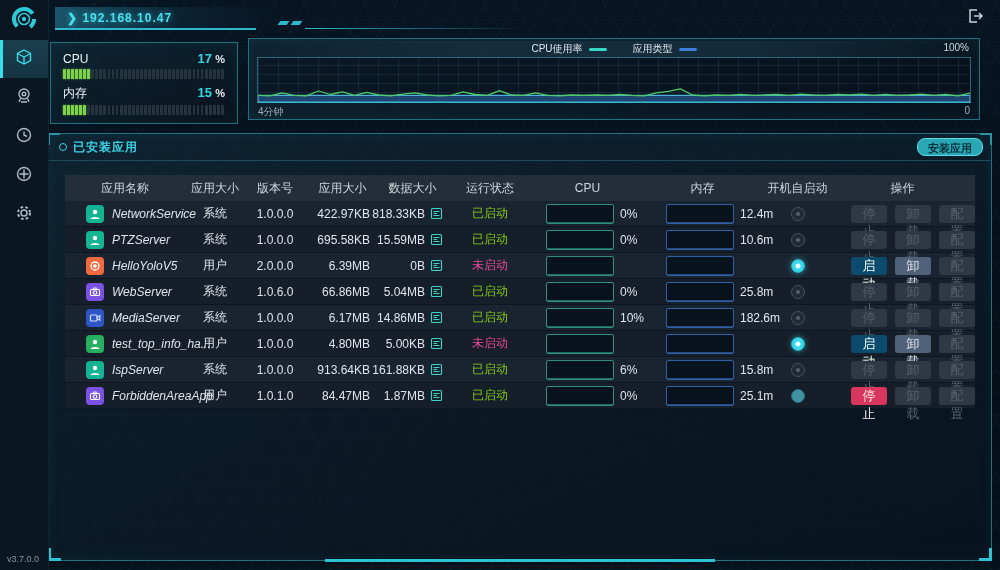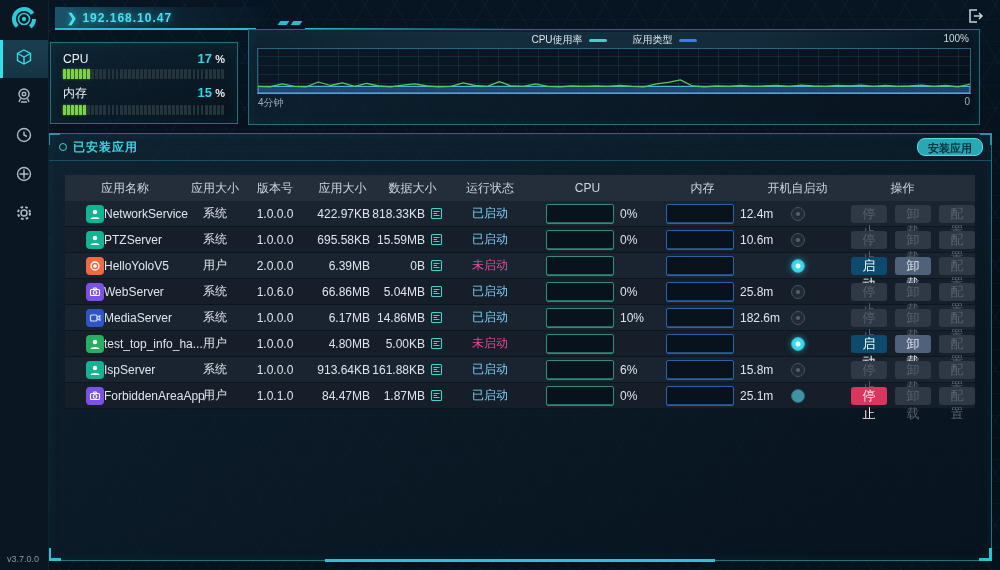--- a/index.html
+++ b/index.html
@@ -45,21 +45,21 @@
          background:linear-gradient(160deg,rgba(21,48,64,.55),rgba(8,19,30,.88));
          box-shadow:inset 0 0 14px rgba(32,180,205,.08);margin-top:6px;}
   .gauge-panel{left:50px;top:36px;width:188px;height:82px;padding:8px 12px;box-sizing:border-box;}
   .g-row{display:flex;justify-content:space-between;align-items:baseline;font-size:12px;color:#eef3f6;}
   .g-val{font-size:13px;font-weight:bold;color:#35d6e2;}
   .g-unit{font-size:11px;color:#e7edf2;font-weight:bold;}
   .seg-bar{display:flex;margin:3px 0 6px 0;height:10px;}
   .seg-bar i{width:3px;height:10px;margin-right:1.2px;background:#26343c;border-radius:.5px;}
   .seg-bar i.lit{background:#7fd348;box-shadow:0 0 3px rgba(127,211,72,.6);}
 
-  .chart-panel{left:248px;top:23px;width:732px;height:96px;box-sizing:border-box;padding:2px 8px 16px 8px;}
+  .chart-panel{left:248px;top:32px;width:732px;height:82px;box-sizing:border-box;padding:2px 8px 16px 8px;}
   .legend-row{position:relative;height:16px;display:flex;align-items:center;justify-content:center;
               gap:26px;background:linear-gradient(90deg,rgba(26,54,70,.0),rgba(30,62,80,.45) 30%,rgba(30,62,80,.45) 70%,rgba(26,54,70,0));}
   .legend-item{display:flex;align-items:center;gap:6px;font-size:10px;color:#dfe7ec;}
   .legend-swatch{width:18px;height:3px;border-radius:2px;}
   .y-max{position:absolute;right:2px;top:1px;font-size:10px;color:#cfd9df;}
   .plot{position:relative;height:44px;border:1px solid #29677c;border-bottom-color:#2fb9cf;
         background:
           repeating-linear-gradient(90deg, rgba(62,112,136,.20) 0 1px, transparent 1px 20px),
           repeating-linear-gradient(0deg, rgba(62,112,136,.20) 0 1px, transparent 1px 9px),
           rgba(7,17,27,.55);}
@@ -81,27 +81,27 @@
                background:#2aa7b5;color:#06333c;font-weight:bold;border:1px solid #55dbe8;border-radius:8px;cursor:pointer;}
 
   .table{margin:14px 16px 0 16px;}
   .t-grid{display:grid;grid-template-columns:120px 60px 60px 75px 65px 90px 105px 125px 65px 1fr;align-items:center;}
   .t-head{background:#242e3b;height:26px;font-size:12px;color:#cdd4db;}
   .t-head > div{text-align:center;}
   .t-head .h-name{text-align:center;}
   .t-row{height:25px;font-size:12px;border-bottom:1px solid #0d1520;}
   .t-row:nth-child(odd){background:#1a2431;}
   .t-row:nth-child(even){background:#151e29;}
-  .c-name{display:flex;align-items:center;padding-left:21px;white-space:nowrap;}
+  .c-name{display:flex;align-items:center;padding-left:21px;gap:8px;white-space:nowrap;font-style:italic;}
   .app-icon{width:18px;height:18px;border-radius:4px;display:flex;align-items:center;justify-content:center;flex:none;color:#fff;}
   .c-center{text-align:center;}
   .c-right{text-align:right;padding-right:10px;}
   .c-data{display:flex;align-items:center;justify-content:flex-end;gap:5px;padding-right:2px;}
   .clean-ic{width:13px;height:13px;color:#3fd4c8;cursor:pointer;flex:none;}
-  .st-on{color:#7dd3fc;} .st-off{color:#ec4899;}
+  .st-on{color:#84cc16;} .st-off{color:#ec4899;}
   .c-cpu,.c-mem{display:flex;align-items:center;gap:6px;}
   .c-cpu{padding-left:11px;} .c-mem{padding-left:26px;}
   .res-input{width:58px;height:18px;background:rgba(6,16,26,.85);border-radius:2px;color:#d7dee4;
              font-size:11px;padding:0 4px;outline:none;}
   .cpu-input{border:1px solid #2e8f7a;box-shadow:inset 0 -1px 0 rgba(62,197,160,.5);}
   .mem-input{border:1px solid #2e62a8;box-shadow:inset 0 -1px 0 rgba(72,130,220,.5);}
   .c-toggle{display:flex;justify-content:center;}
   .toggle{width:12px;height:12px;border-radius:50%;position:relative;cursor:pointer;}
   .t-off{background:#222b35;border:1px solid #46525f;}
   .t-off::after{content:"";position:absolute;left:4px;top:4px;width:4px;height:4px;border-radius:50%;background:#56616d;}

